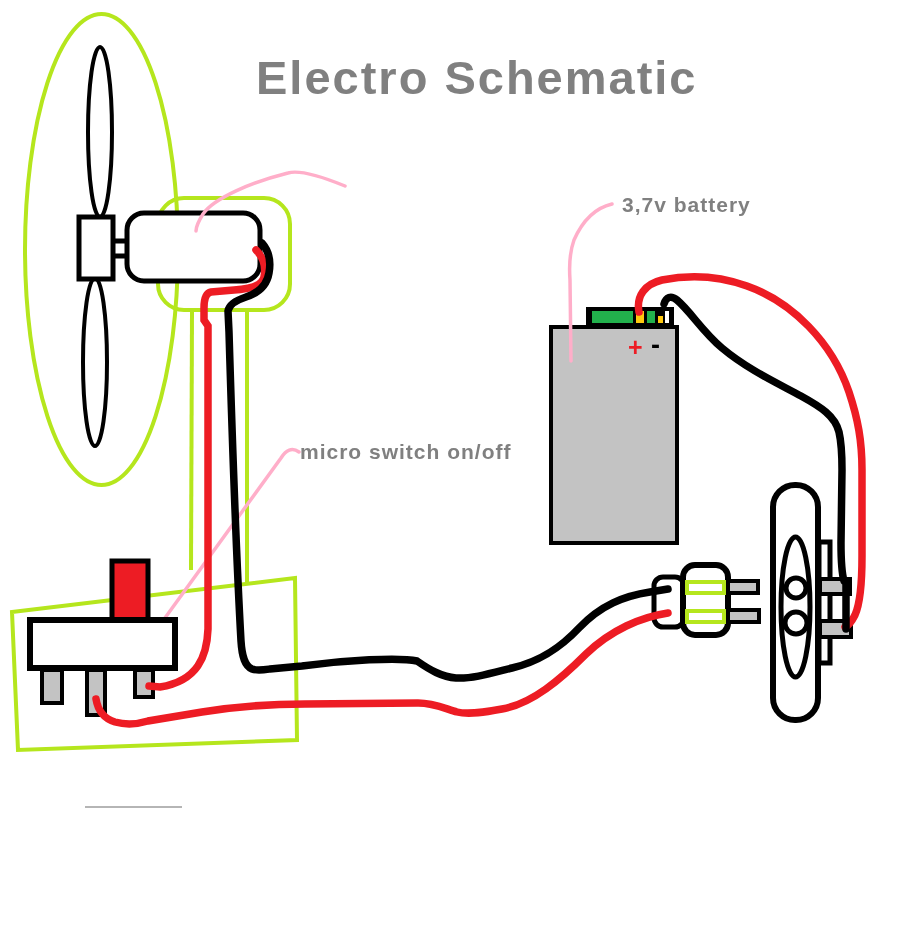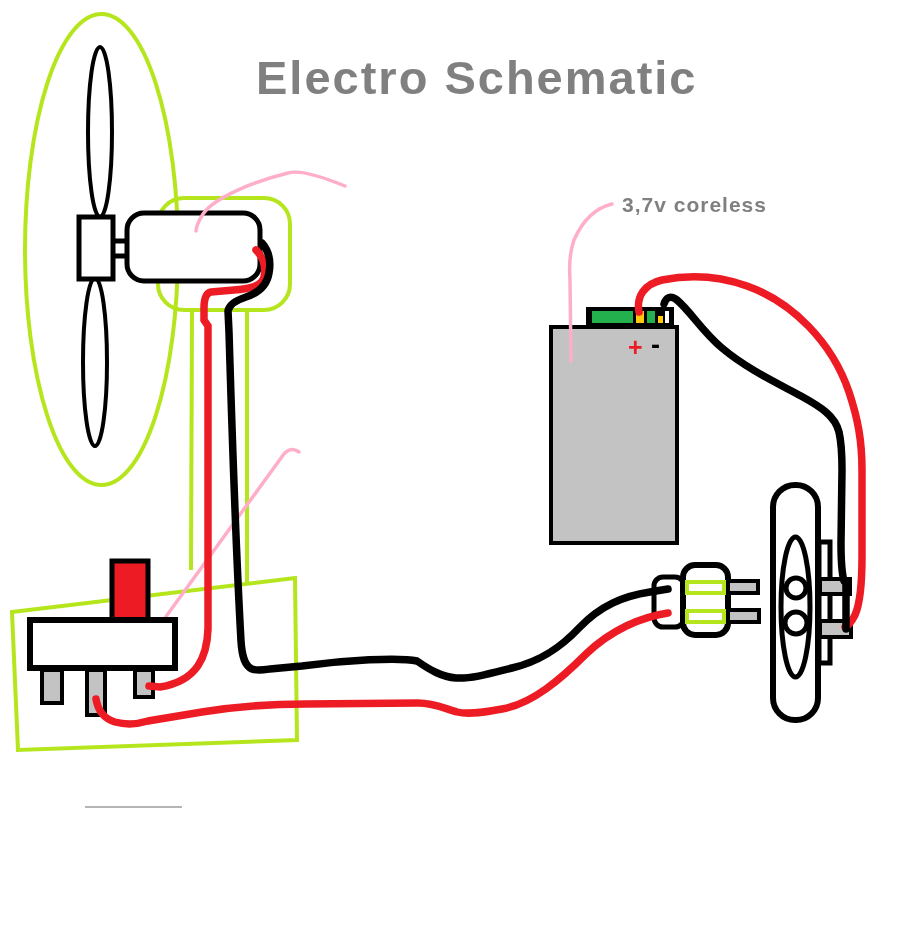--- a/index.html
+++ b/index.html
@@ -81,16 +81,17 @@
     <path class="wire wb" d="M262,243 C269,251 271,262 269,273 C267,285 258,293 246,297 C237,300 229,304 228,311 L229,332 C232,432 236,552 241,641 C242,657 245,666 252,669 C257,671 263,670 270,669 L302,666 C345,660 400,657 417,661 C430,670 442,677 456,678 C472,679 492,673 512,668 C542,661 562,646 579,628 C601,605 624,596 650,592 L668,589"></path>
     <path class="wire wr" d="M96,699 C98,711 105,719 115,722 C126,725 138,724 148,721 L202,712 C245,705 275,704 305,704 L418,703 C434,703 446,709 457,712 C469,715 486,712 502,709 C532,704 561,679 586,654 C611,630 641,617 668,613"></path>
     <path class="wire wr" d="M639,312 C636,296 645,284 662,280 C692,274 722,277 747,286 C792,302 832,342 849,392 C858,419 862,441 862,470 L862,556 C862,583 860,604 855,615 C851,623 848,626 845,627"></path>
     <path class="wire wb" d="M664,304 C666,297 671,295 677,300 C691,312 702,331 722,348 C747,369 777,383 801,396 C821,407 835,416 839,432 C842,445 842,456 842,470 L841,543 C841,563 842,574 844,581"></path>
     <path class="wire wb" stroke-width="5" d="M846,584 L846,629"></path>
 
     <line class="stray" x1="85" y1="807" x2="182" y2="807"></line>
   </svg>
 
   <div class="txt title">Electro Schematic</div>
-  <div class="txt label-battery">3,7v coreless</div>
+  <div class="txt label-battery">3,7v battery</div>
+  <div class="txt label-switch">micro switch on/off</div>
   <span class="bplus">+</span>
   <span class="bminus">-</span>
 </div>
 
 </body></html>

